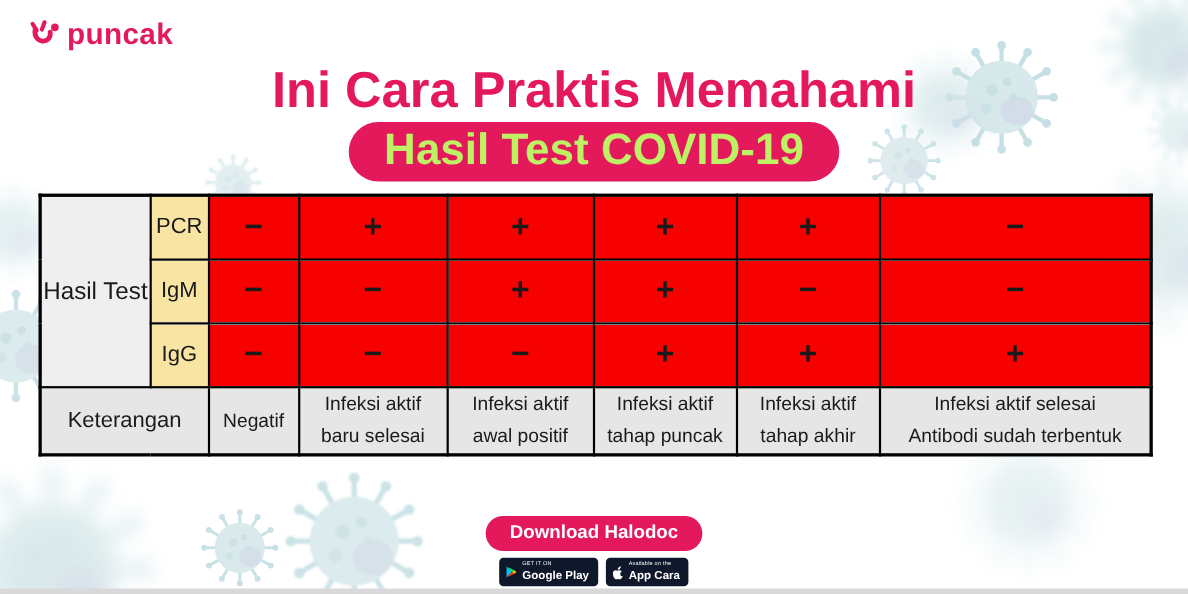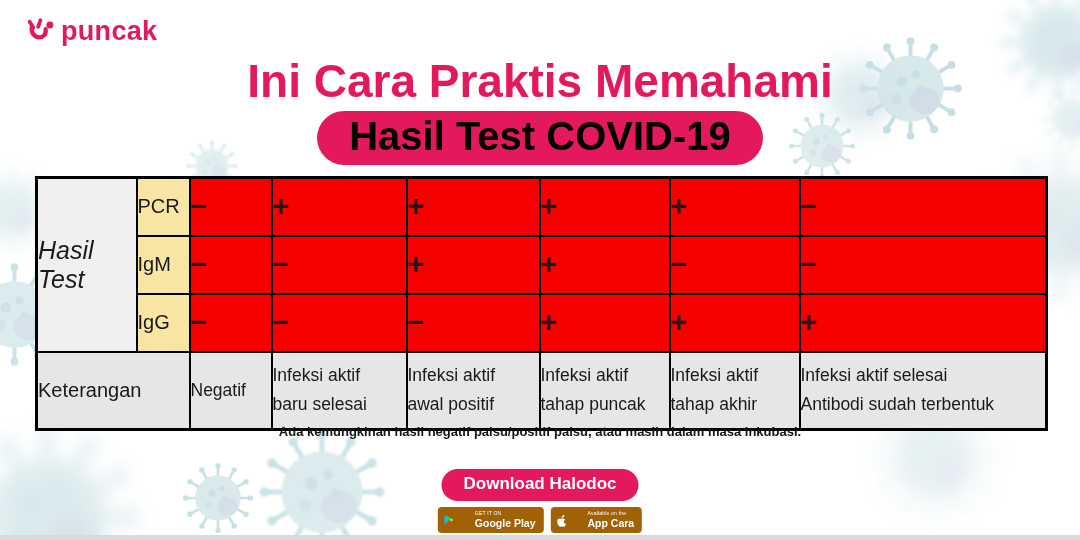--- a/index.html
+++ b/index.html
@@ -20,37 +20,37 @@
   .content{position:absolute;z-index:2;}
 
   
   .logo{top:16px;left:24px;display:flex;align-items:center;gap:5px;}
   .logo-text{font-size:27px;font-weight:bold;color:var(--pink);letter-spacing:.3px;}
 
   
   .header{top:58px;left:0;right:0;text-align:center;}
   .title-line1{font-size:46px;font-weight:bold;color:var(--pink);line-height:1.0;}
   .title-pill{
-    display:inline-block;margin-top:7px;background:var(--pink);color:#000000;
+    display:inline-block;margin-top:7px;background:var(--pink);color:#bef264;
     font-size:40px;font-weight:bold;line-height:1.1;
     padding:3px 32px 7px;border-radius:30px;
   }
 
   
   table.result{
     position:absolute;left:35px;top:176px;z-index:2;
     border-collapse:collapse;table-layout:fixed;border:3px solid #000;
   }
   table.result td{
-    border:2px solid #000;text-align:left;vertical-align:middle;
+    border:2px solid #000;text-align:center;vertical-align:middle;
     color:#1a1a1a;padding:0;overflow:hidden;
   }
   tr.r-data{height:58px;}
-  tr.r-foot{height:78px;}
-  .c-group{background:var(--gray-head);font-size:25px;font-style:italic;}
+  tr.r-foot{height:62px;}
+  .c-group{background:var(--gray-head);font-size:22px;}
   .c-label{background:var(--cream);font-size:20px;}
   .c-val{background:var(--red);color:#fff;font-size:29px;font-weight:bold;}
   .c-foot-label{background:var(--gray-foot);font-size:20px;}
   .c-foot{background:var(--gray-foot);font-size:17.5px;}
   .c-foot .ln{display:block;line-height:29px;}
 
   
   .footnote{
     top:422px;left:0;right:0;text-align:center;
     font-size:13px;font-weight:bold;color:#151515;line-height:1.55;
@@ -59,22 +59,22 @@
   
   .cta{
     top:469px;left:50%;transform:translateX(-50%);
     background:var(--pink);color:#fff;font-size:17px;font-weight:bold;
     padding:5px 22px 7px;border-radius:17px;white-space:nowrap;cursor:pointer;
   }
 
   
   .badges{top:507px;left:50%;transform:translateX(-50%);display:flex;gap:7px;}
   .badge{
-    background:#a16207;color:#fff;border-radius:4px;height:26px;
-    display:flex;align-items:center;padding:0 8px 0 6px;gap:20px;cursor:pointer;
+    background:#0f172a;color:#fff;border-radius:4px;height:26px;
+    display:flex;align-items:center;padding:0 8px 0 6px;gap:4px;cursor:pointer;
   }
   .badge .txt{display:flex;flex-direction:column;align-items:flex-start;line-height:1;}
   .badge .tagline{font-size:5px;letter-spacing:.2px;}
   .badge .store{font-size:10.5px;font-weight:bold;margin-top:2px;}
 
   .bottom-strip{position:absolute;left:0;right:0;bottom:0;height:5px;background:#D9D9D9;z-index:3;}
 </style>
 </head>
 <body>
 
@@ -239,21 +239,20 @@
     </td>
     <td class="c-foot">
       <span class="ln">Infeksi aktif selesai</span>
       <span class="ln">Antibodi sudah terbentuk</span>
     </td>
   </tr>
 </tbody>
   </table>
 
 <div class="content footnote">
-  <div>Ada kemungkinan hasil negatif palsu/positif palsu, atau masih dalam masa inkubasi.</div>
 </div>
 
 <div class="content cta">Download Halodoc</div>
 
 <div class="content badges">
   <div class="badge">
     <span style="display:inline-flex">
       <svg width="11" height="12" viewBox="0 0 16 16">
         <polygon points="1,1 8,8 1,15" fill="#00C4FF"></polygon>
         <polygon points="1,1 11.5,5.8 8,8" fill="#00E676"></polygon>

